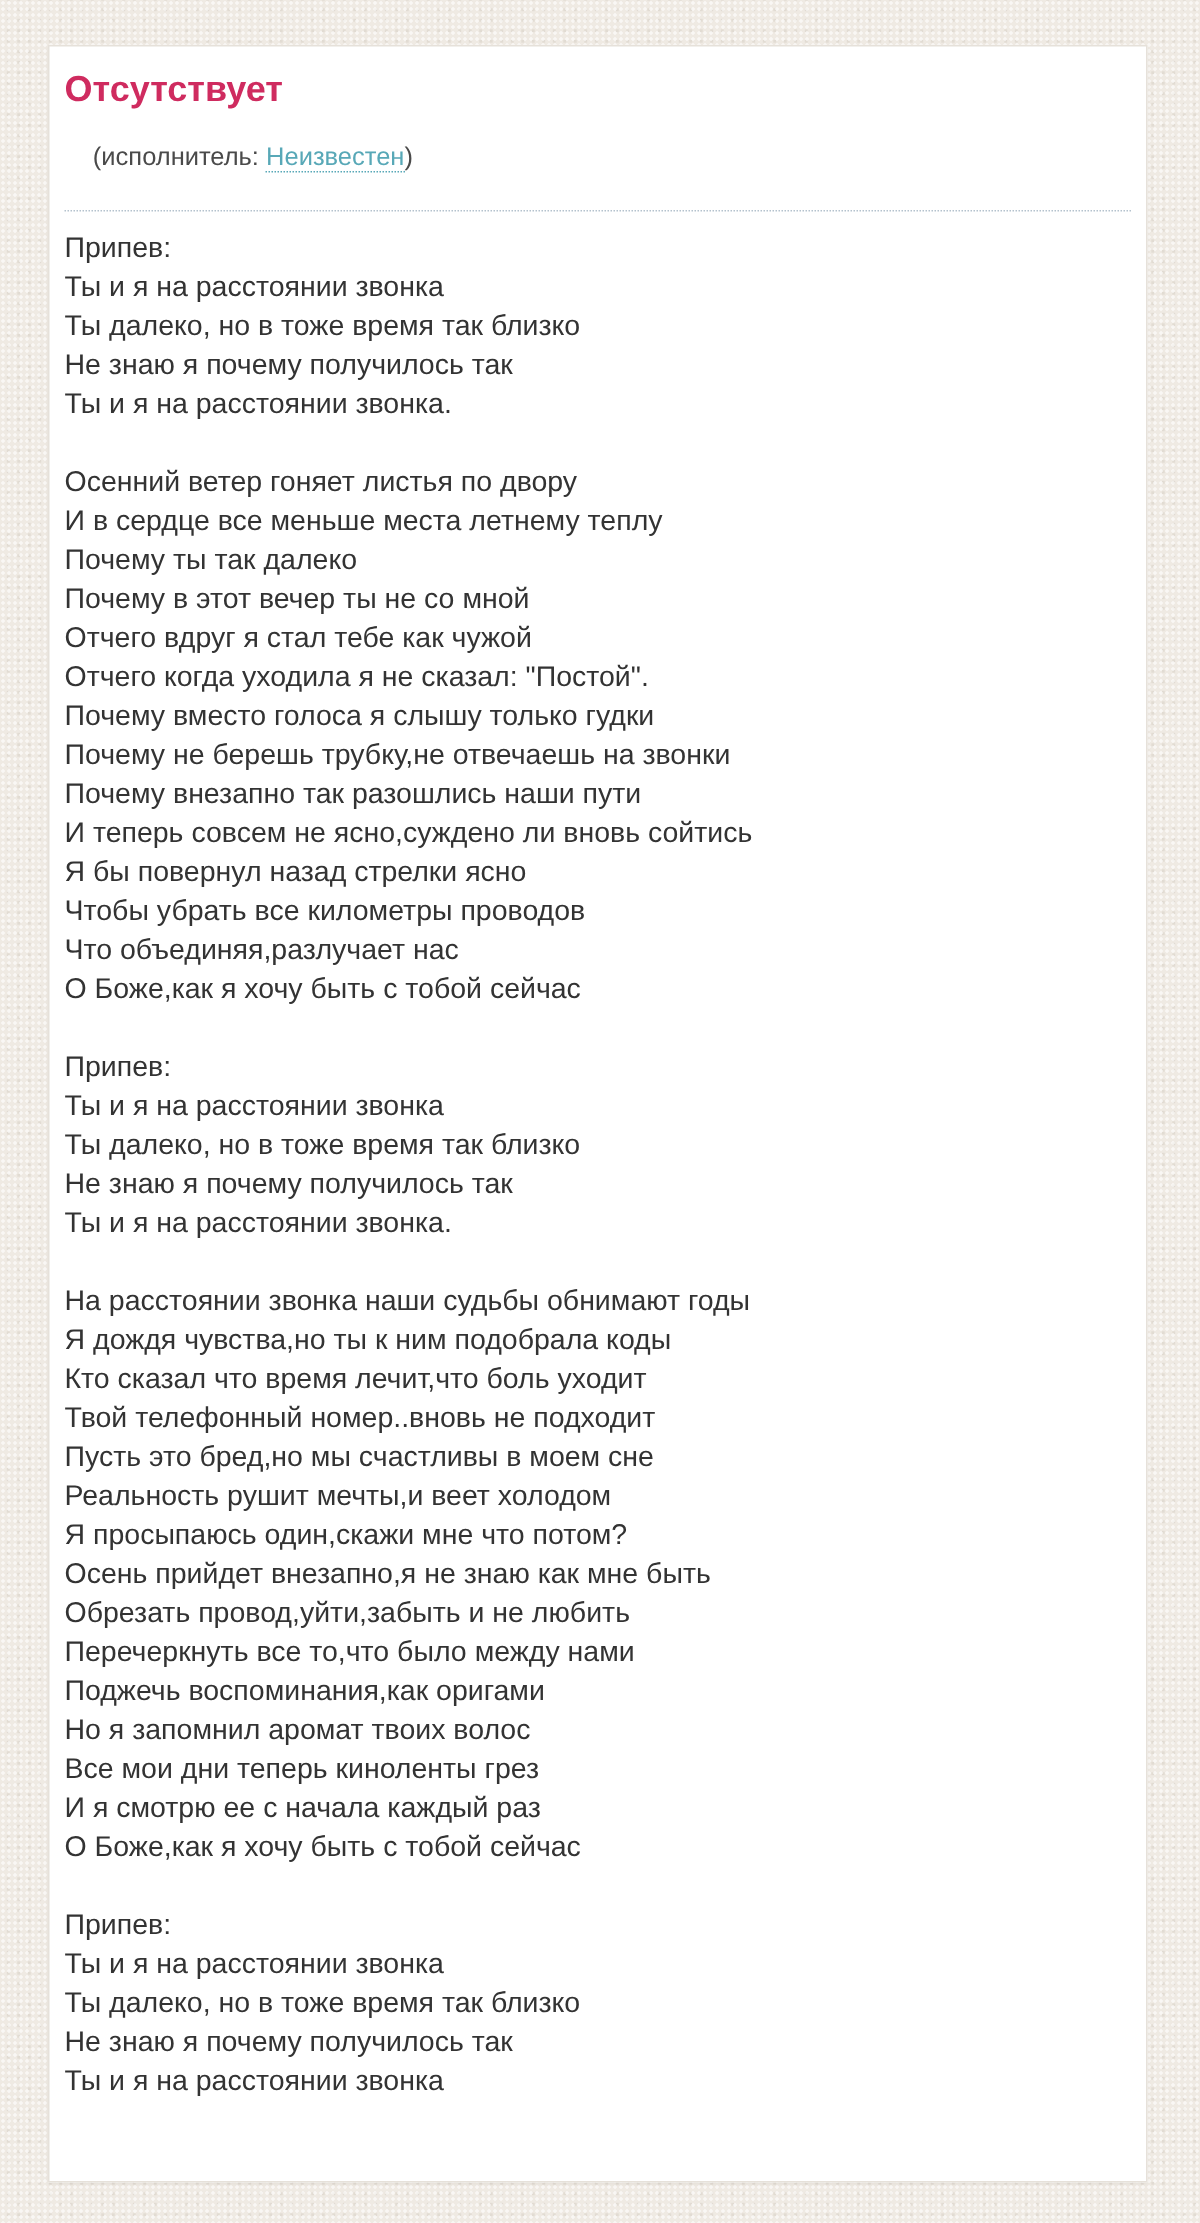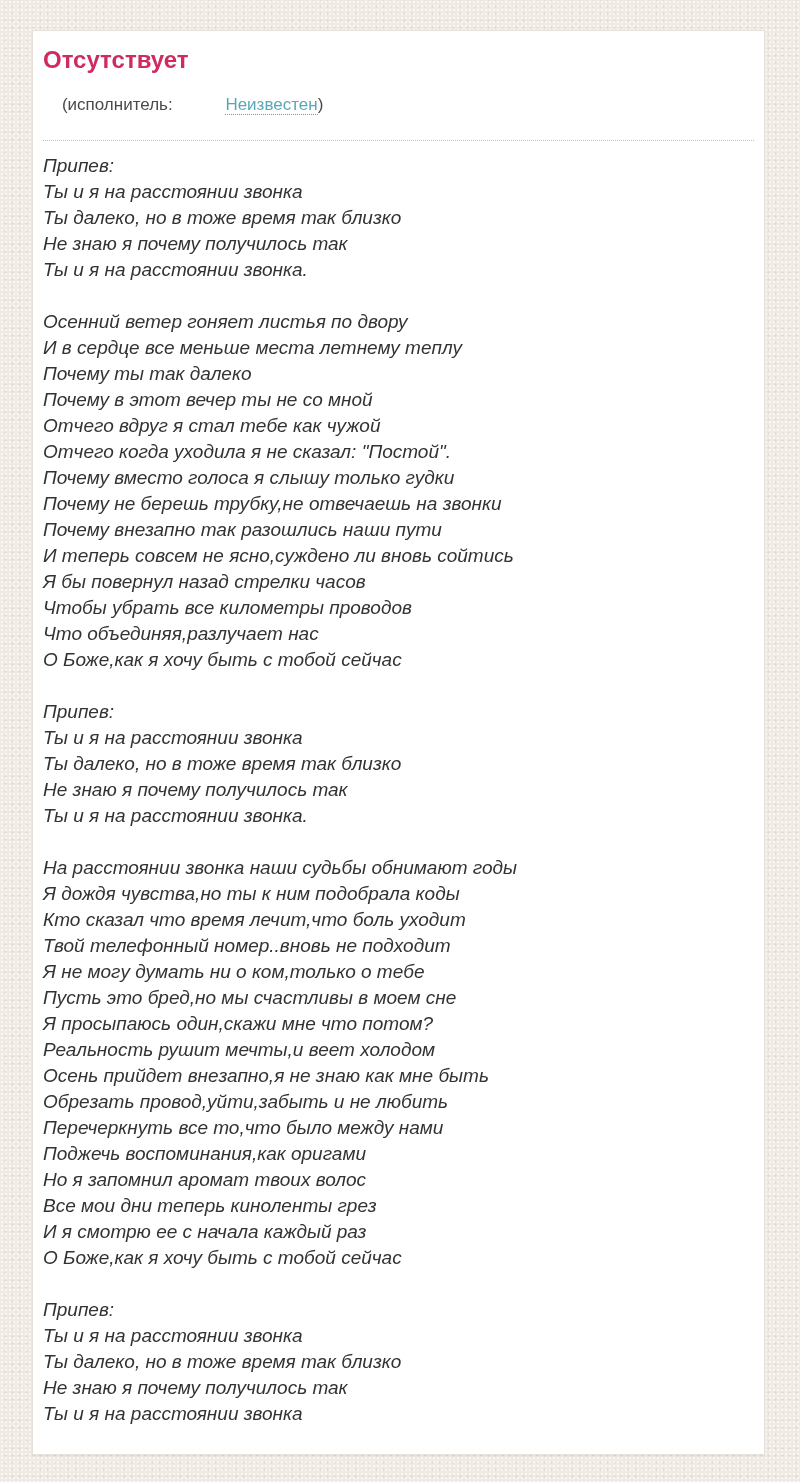--- a/index.html
+++ b/index.html
@@ -44,31 +44,29 @@
     color: #4a4a4a;
     padding: 2px 0 5px 0;
     border-bottom: 1px dotted var(--separator-color, #b4c2cd);
     white-space: pre-wrap;
   }
   .artist-link {
     color: var(--link-color, #58a8b7);
     text-decoration: none;
     border-bottom: 1px dotted var(--link-color, #58a8b7);
     cursor: pointer;
-    margin-left: 48px;
   }
   .lyrics {
     margin-top: 12px;
     font-size: 19px;
     line-height: 26px;
     color: var(--text-color, #333333);
   }
   .stanza {
     margin: 0 0 26px 0;
-    font-style: italic;
   }
   .stanza:last-child {
     margin-bottom: 0;
   }
   .line {
     white-space: pre-wrap;
   }
 </style>
 </head>
 <body>
@@ -92,41 +90,40 @@
         <div class="line">Осенний ветер гоняет листья по двору</div>
         <div class="line">И в сердце все меньше места летнему теплу</div>
         <div class="line">Почему ты так далеко</div>
         <div class="line">Почему в этот вечер ты не со мной</div>
         <div class="line">Отчего вдруг я стал тебе как чужой</div>
         <div class="line">Отчего когда уходила я не сказал: "Постой".</div>
         <div class="line">Почему вместо голоса я слышу только гудки</div>
         <div class="line">Почему не берешь трубку,не отвечаешь на звонки</div>
         <div class="line">Почему внезапно так разошлись наши пути</div>
         <div class="line">И теперь совсем не ясно,суждено ли вновь сойтись</div>
-        <div class="line">Я бы повернул назад стрелки часов</div>
+        <div class="line">Я бы повернул назад стрелки ясно</div>
         <div class="line">Чтобы убрать все километры проводов</div>
         <div class="line">Что объединяя,разлучает нас</div>
         <div class="line">О Боже,как я хочу быть с тобой сейчас</div>
       </div>
       <div class="stanza">
         <div class="line">Припев:</div>
         <div class="line">Ты и я на расстоянии звонка</div>
         <div class="line">Ты далеко, но в тоже время так близко</div>
         <div class="line">Не знаю я почему получилось так</div>
         <div class="line">Ты и я на расстоянии звонка.</div>
       </div>
       <div class="stanza">
         <div class="line">На расстоянии звонка наши судьбы обнимают годы</div>
         <div class="line">Я дождя чувства,но ты к ним подобрала коды</div>
         <div class="line">Кто сказал что время лечит,что боль уходит</div>
         <div class="line">Твой телефонный номер..вновь не подходит</div>
-        <div class="line">Я не могу думать ни о ком,только о тебе</div>
         <div class="line">Пусть это бред,но мы счастливы в моем сне</div>
+        <div class="line">Реальность рушит мечты,и веет холодом</div>
         <div class="line">Я просыпаюсь один,скажи мне что потом?</div>
-        <div class="line">Реальность рушит мечты,и веет холодом</div>
         <div class="line">Осень прийдет внезапно,я не знаю как мне быть</div>
         <div class="line">Обрезать провод,уйти,забыть и не любить</div>
         <div class="line">Перечеркнуть все то,что было между нами</div>
         <div class="line">Поджечь воспоминания,как оригами</div>
         <div class="line">Но я запомнил аромат твоих волос</div>
         <div class="line">Все мои дни теперь киноленты грез</div>
         <div class="line">И я смотрю ее с начала каждый раз</div>
         <div class="line">О Боже,как я хочу быть с тобой сейчас</div>
       </div>
       <div class="stanza">

